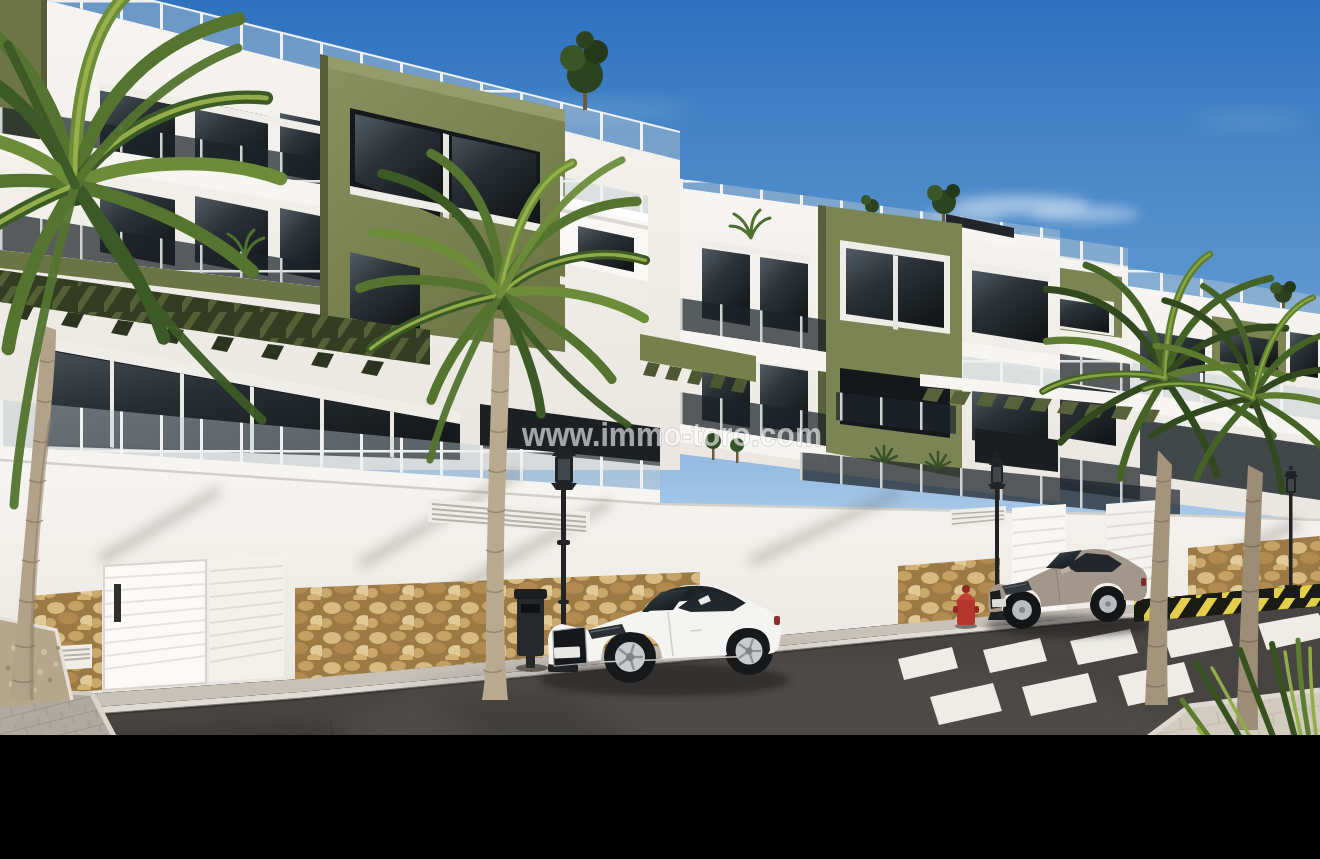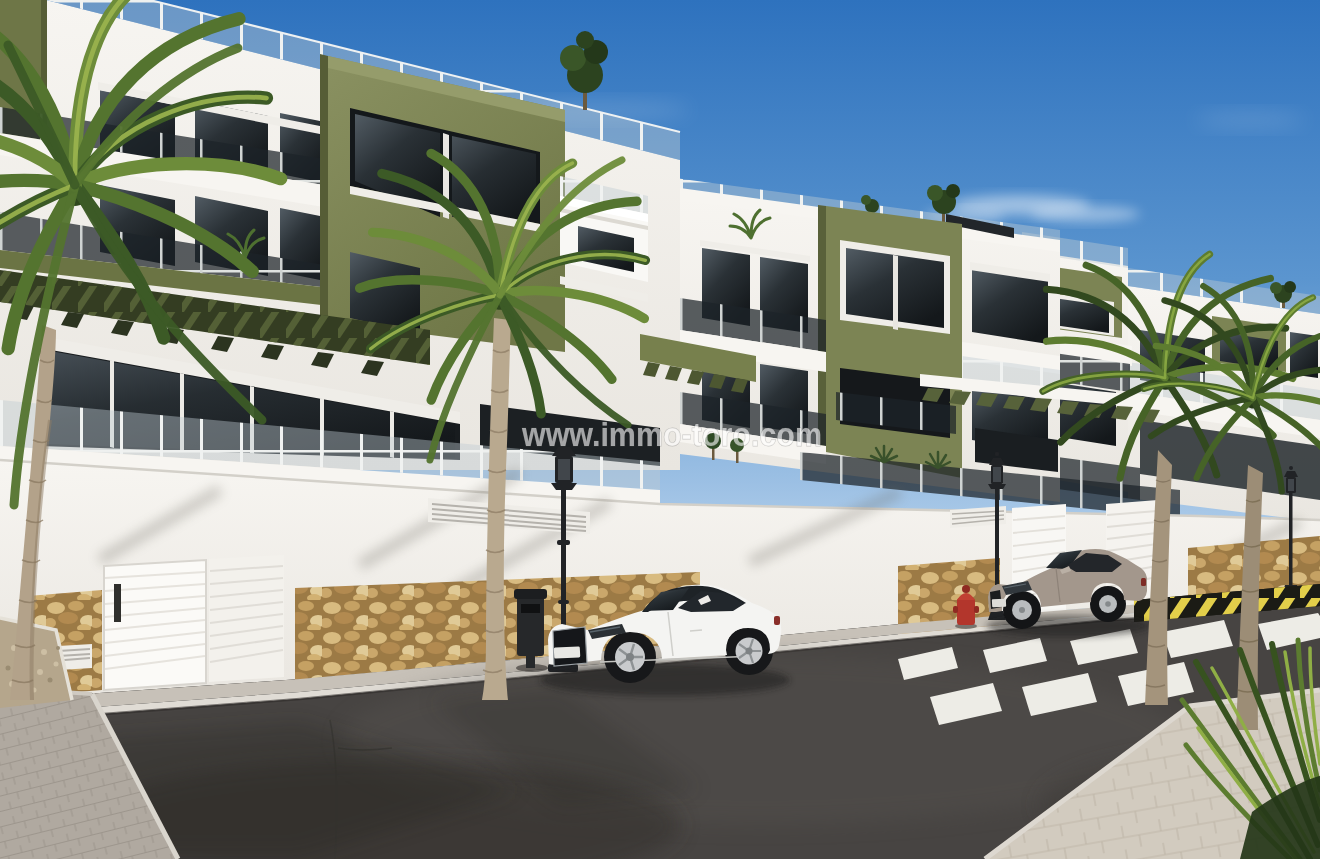--- a/index.html
+++ b/index.html
@@ -1,16 +1,16 @@
 <!DOCTYPE html>
 <html><head>
 <meta charset="utf-8">
 <style>
   html,body{margin:0;padding:0;background:#000;}
-  .stage{position:relative;width:1320px;height:859px;overflow:hidden;
+  .stage{position:relative;width:1320px;height:735px;overflow:hidden;
          font-family:"Liberation Sans", sans-serif;}
   .stage svg{display:block;width:1320px;height:859px;}
   text.wm{font-family:"Liberation Sans", sans-serif;font-weight:bold;
           fill:#ffffff;fill-opacity:.60;stroke:#5a5a5a;stroke-opacity:.30;
           stroke-width:.9;paint-order:stroke;}.w3{fill:#dcd9d2}
   .gl{fill:url(#gGlass)}.fr{fill:#efede8}.slab{fill:#f7f5f1}
 </style>
 </head>
 <body>
 

